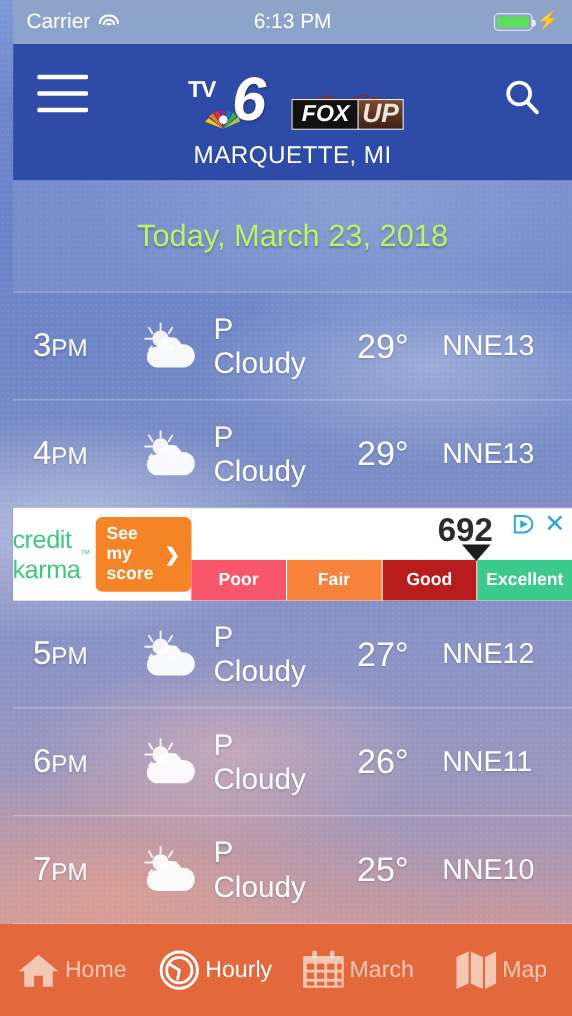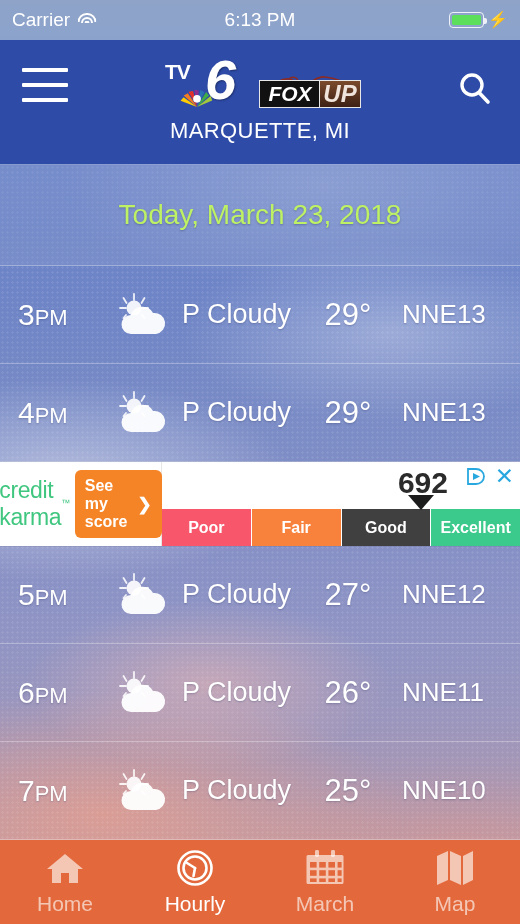--- a/index.html
+++ b/index.html
@@ -6,20 +6,21 @@
   html, body {
     width: 520px; height: 924px;
     font-family: "Liberation Sans", sans-serif;
     overflow: hidden;
     background: #4a63b0;
   }
   #app {
     position: relative;
     width: 520px; height: 924px;
     overflow: hidden;
+    padding-left: 12px;
   }
 
   
   .sky {
     position: absolute; inset: 0;
     background:
       radial-gradient(ellipse 340px 150px at 12% 52%, rgba(255,255,255,0.42), rgba(255,255,255,0) 68%),
       radial-gradient(ellipse 300px 130px at 75% 36%, rgba(255,255,255,0.30), rgba(255,255,255,0) 70%),
       radial-gradient(ellipse 260px 120px at 40% 74%, rgba(255,190,175,0.45), rgba(255,190,175,0) 70%),
       radial-gradient(ellipse 420px 170px at 20% 88%, rgba(243,160,135,0.62), rgba(243,160,135,0) 72%),
@@ -85,21 +86,21 @@
     display: flex; align-items: flex-start;
     padding: 0 22px;
   }
   .hamburger {
     width: 46px; height: 34px; margin-top: 28px;
     display: flex; flex-direction: column; justify-content: space-between;
     cursor: pointer;
   }
   .hamburger span { display: block; height: 4px; background: #fff; border-radius: 1px; }
   .brand {
-    position: absolute; left: 0; right: 0; top: 18px;
+    position: absolute; left: 0; right: 0; top: 28px;
     display: flex; flex-direction: column; align-items: center; pointer-events: none;
   }
   .logo-row { display: flex; align-items: flex-end; height: 54px; position: relative; }
   .logo-tv6 { position: relative; width: 96px; height: 54px; }
   .logo-tv {
     position: absolute; left: 4px; top: 2px;
     font-size: 21px; font-weight: bold; color: #fff; letter-spacing: -1px;
     font-family: "Liberation Sans", sans-serif;
   }
   .logo-six {
@@ -207,21 +208,21 @@
   }
   .ad-seg:last-child { border-right: none; }
 
   
   .tabbar {
     position: absolute; left: 0; right: 0; bottom: 0;
     height: 84px; background: #e3693c;
     display: flex;
   }
   .tab {
-    flex: 1; display: flex; flex-direction: column;
+    flex: 1; display: flex; flex-direction: row;
     align-items: center; justify-content: center; gap: 4px;
     cursor: pointer;
   }
   .tab .tlabel { font-size: 21px; color: rgba(255,255,255,0.62); }
   .tab.active .tlabel { color: #ffffff; }
   .tab .ticon { height: 40px; display: flex; align-items: center; justify-content: center; }
   .tab svg { display: block; }
 </style>
 </head>
 <body>
@@ -363,21 +364,21 @@
             <svg class="adchoice" viewBox="0 0 21 19">
               <path d="M2,2 L2,17 L10,17 A8,7.5 0 0 0 10,2 Z" fill="none" stroke="#29a8df" stroke-width="1.8"></path>
               <path d="M7,6 L14,9.5 L7,13 Z" fill="#29a8df"></path>
             </svg>
             <span class="ad-close">✕</span>
           </div>
         </div>
         <div class="ad-bar">
           <div class="ad-seg" style="background:#f8566a">Poor</div>
           <div class="ad-seg" style="background:#f8813c">Fair</div>
-          <div class="ad-seg" style="background:#404040">Good</div>
+          <div class="ad-seg" style="background:#b91c1c">Good</div>
           <div class="ad-seg" style="background:#3cc98c">Excellent</div>
         </div>
       </div>
     </div>
 
     <div class="row">
       <div class="time"><span>5</span><em>PM</em></div>
       <div class="ico">
         <svg class="pcloudy" viewBox="0 0 60 46">
           <g stroke="rgba(255,255,255,0.88)" stroke-width="1.8" stroke-linecap="round">

